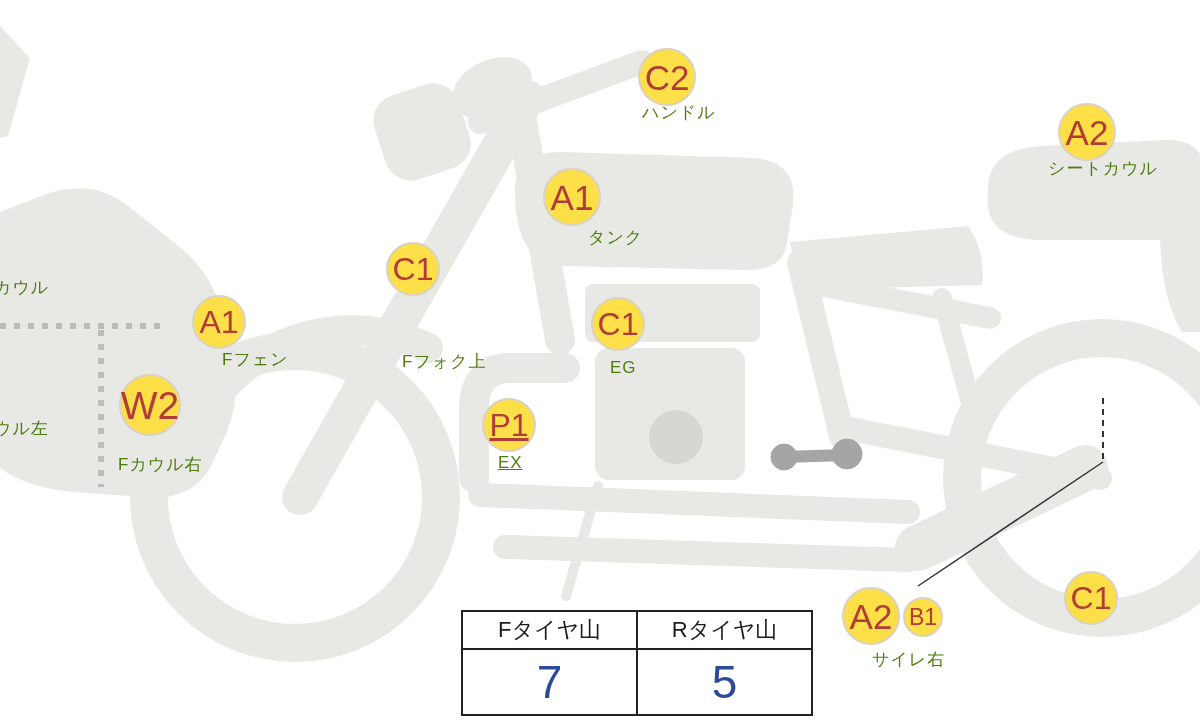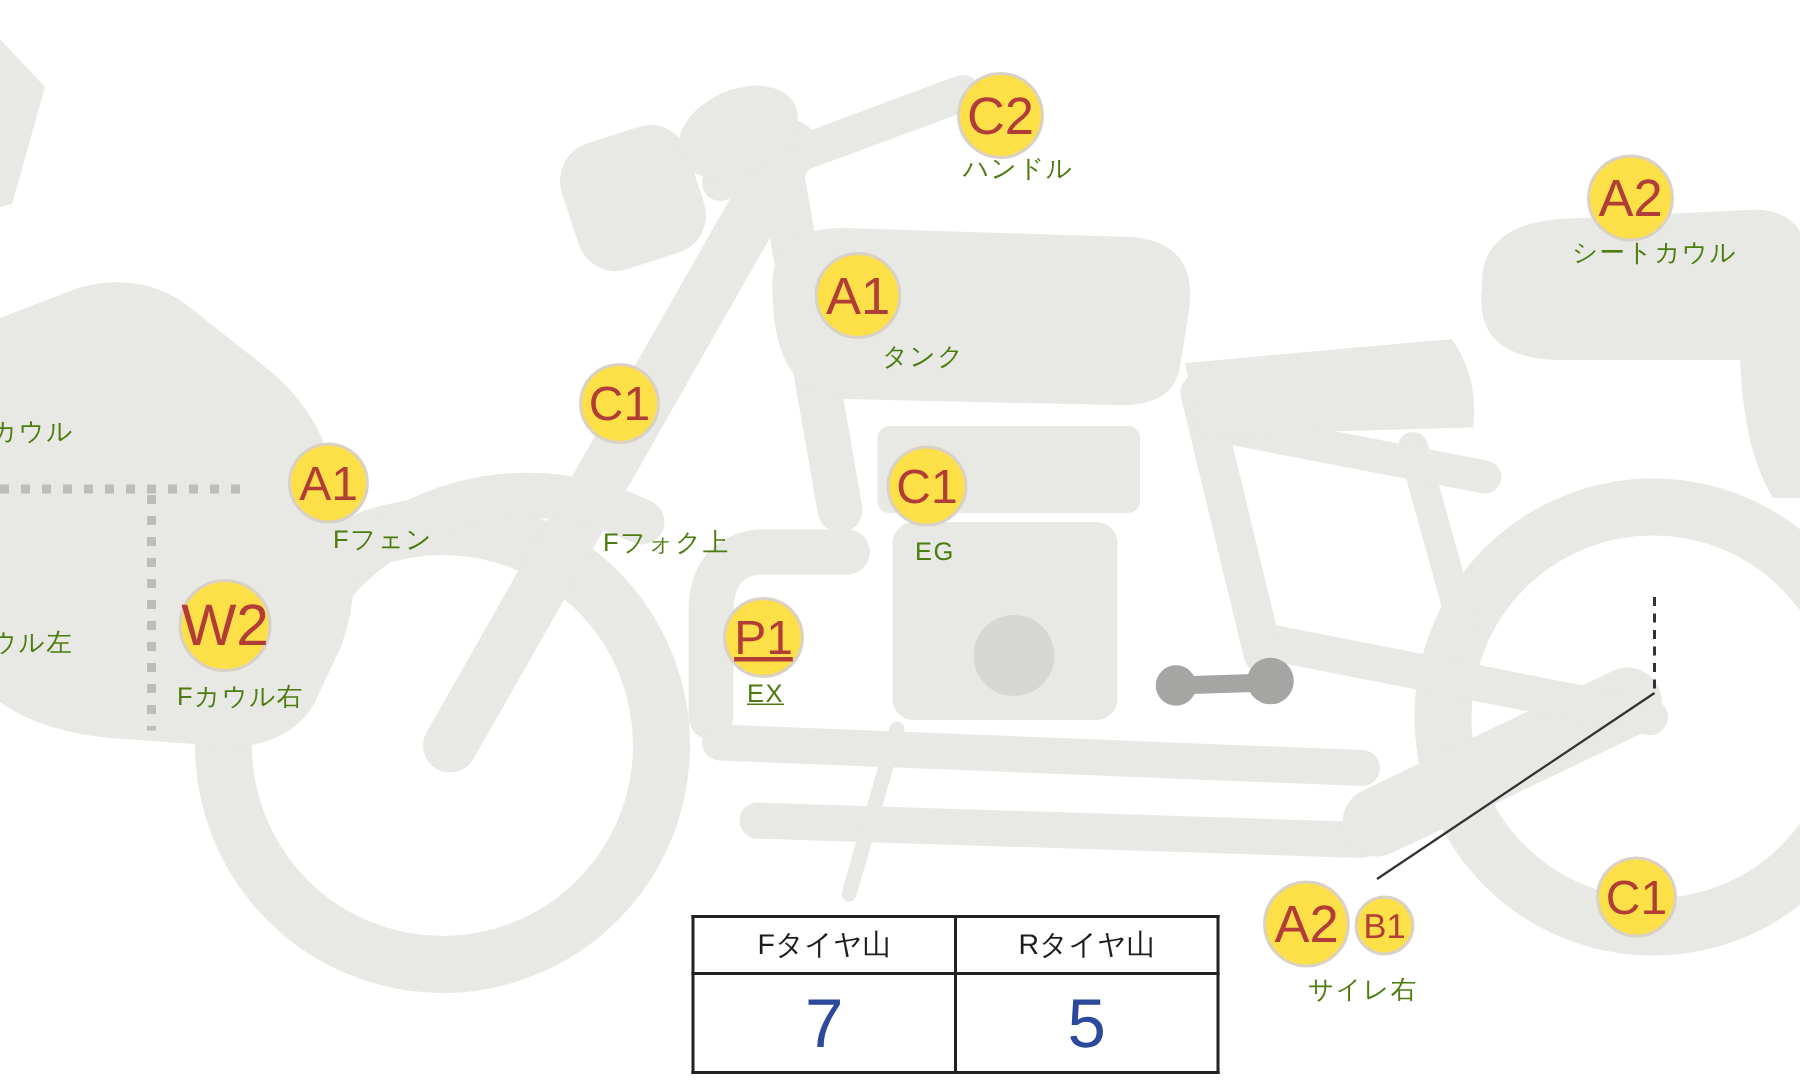--- a/index.html
+++ b/index.html
@@ -37,21 +37,21 @@
     position:absolute;
     left:461px;top:610px;
     border-collapse:collapse;
     background:#ffffff;
     z-index:4;
   }
   .tire-table th{
     width:173px;height:36px;
     border:2px solid #222222;
     font-weight:normal;
-    font-size:19px;
+    font-size:22px;
     color:#1c1c1c;
     text-align:center;
     padding:0;
   }
   .tire-table td{
     width:173px;height:64px;
     border:2px solid #222222;
     font-size:46px;
     color:#2b4a9c;
     text-align:center;
@@ -125,21 +125,21 @@
 
   <div class="circ" style="left:386px;top:242px;">C1</div>
   <div class="part" style="left:402px;top:304px;margin-top:46px;">Fフォク上</div>
 
   <div class="circ" style="left:591px;top:297px;">C1</div>
   <div class="part" style="left:610px;top:358px;">EG</div>
 
   <div class="circ" style="left:192px;top:295px;">A1</div>
   <div class="part" style="left:222px;top:348px;">Fフェン</div>
 
-  <div class="circ lg" style="left:119px;top:386px;">W2</div>
+  <div class="circ lg" style="left:119px;top:374px;">W2</div>
   <div class="part" style="left:118px;top:453px;">Fカウル右</div>
 
   <div class="circ" style="left:482px;top:398px;text-decoration:underline;">P1</div>
   <div class="part" style="left:498px;top:453px;text-decoration:underline;">EX</div>
 
   <div class="circ md" style="left:842px;top:587px;">A2</div>
   <div class="circ sm" style="left:903px;top:597px;">B1</div>
   <div class="part" style="left:872px;top:648px;">サイレ右</div>
 
   <div class="circ" style="left:1064px;top:571px;">C1</div>

